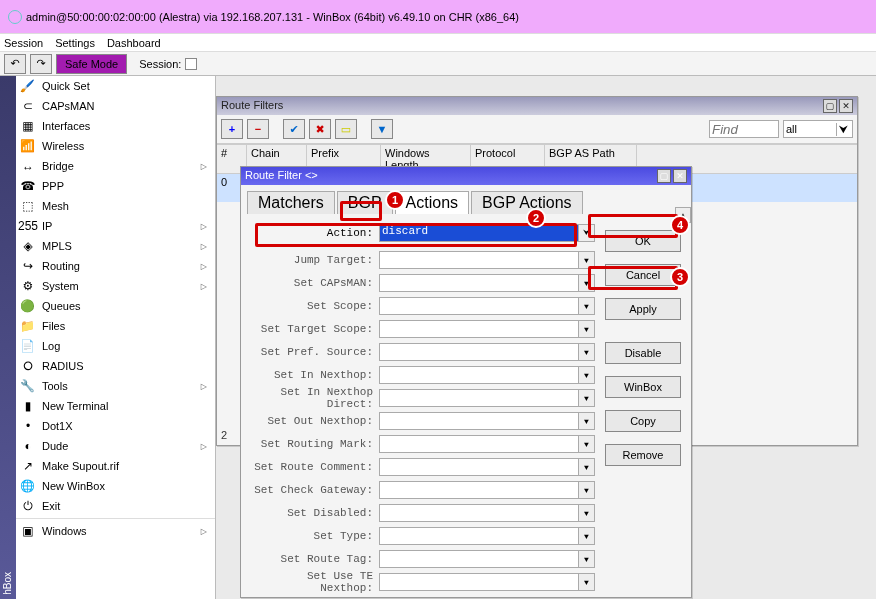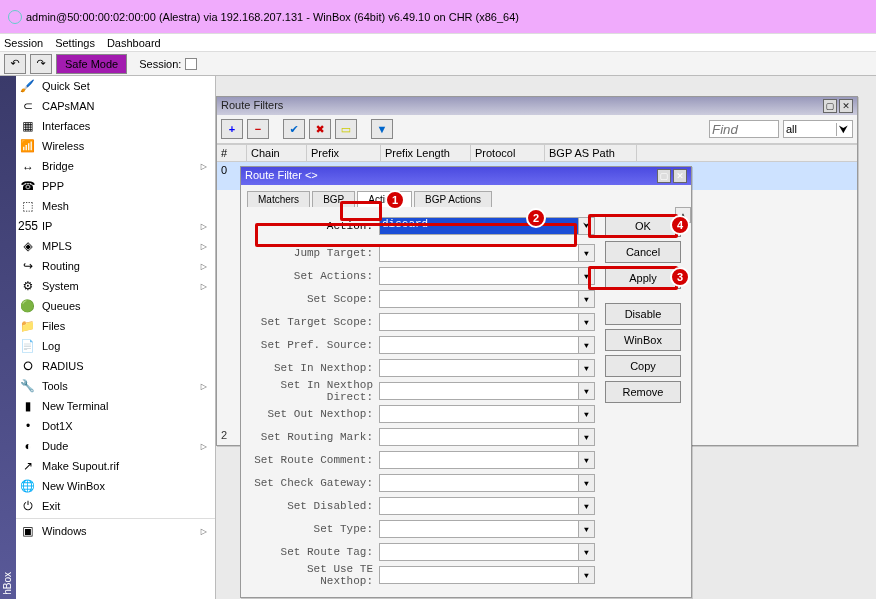--- a/index.html
+++ b/index.html
@@ -30,32 +30,32 @@
 .wtoolbar { display: flex; align-items: center; padding: 4px; gap: 4px; background: #f4f4f4; border-bottom: 1px solid #ccc; }
 .wtoolbar .spacer { flex: 1; }
 .find-box { width: 70px; height: 18px; border: 1px solid #aaa; font-style: italic; color: #999; padding: 0 2px; }
 .combo { height: 18px; border: 1px solid #aaa; display: flex; align-items: center; padding: 0 2px; min-width: 70px; background: #fff; }
 .combo .dd { margin-left: auto; width: 14px; border-left: 1px solid #aaa; text-align: center; }
 .grid-head { display: flex; background: #eee; border-top: 1px solid #ccc; border-bottom: 1px solid #ccc; }
 .grid-head div { border-right: 1px solid #ccc; padding: 2px 4px; font-size: 11px; }
 .grid-row { display: flex; background: #cde2ff; }
 .grid-row div { padding: 2px 4px; border-right: 1px solid transparent; }
 .tabs { display: flex; padding: 6px 6px 0 6px; }
-.tab { border: 1px solid #aaa; border-bottom: none; padding: 2px 10px; background: #e8e8e8; margin-right: 2px; cursor: pointer; font-size: 10px; }
+.tab { border: 1px solid #aaa; border-bottom: none; padding: 2px 10px; background: #e8e8e8; margin-right: 2px; cursor: pointer; font-size: 16px; }
 .tab.active { background: #fff; }
 .form-area { padding: 8px 10px; display: flex; }
 .form-col { flex: 1; }
 .form-row { display: flex; align-items: center; height: 22px; margin-bottom: 1px; font-family: Liberation Mono, monospace; }
 .form-label { width: 128px; text-align: right; padding-right: 6px; color: #555; }
 .form-label.req { color: #000; }
 .form-input { flex: 1; height: 18px; border: 1px solid #aaa; background: #fff; padding: 0 2px; }
 .form-input.blue { background: #1a4dd6; color: #fff; }
 .dd-btn { width: 16px; height: 18px; border: 1px solid #aaa; border-left: none; display: flex; align-items: center; justify-content: center; font-size: 8px; cursor: pointer; background: #eee; }
 .btn-col { width: 86px; display: flex; flex-direction: column; gap: 4px; padding-left: 10px; }
-.btn { height: 22px; border: 1px solid #888; background: #e8e8e8; display: flex; align-items: center; justify-content: center; cursor: pointer; }
+.btn { height: 22px; border: 1px solid #888; background: #e8e8e8; display: flex; align-items: center; justify-content: center; cursor: pointer; margin-top: 8px; }
 .red-box { position: absolute; border: 3px solid #d40000; pointer-events: none; border-radius: 2px; }
 .badge { position: absolute; width: 20px; height: 20px; border-radius: 50%; background: #d40000; color: #fff; display: flex; align-items: center; justify-content: center; font-size: 11px; font-weight: bold; border: 2px solid #fff; z-index: 50; }
 .scroll-arrow { position:absolute; right:0; width:16px; height:16px; border:1px solid #aaa; background:#eee; display:flex; align-items:center; justify-content:center; font-size:8px; }
 </style>
 </head>
 <body>
 
 <div class="titlebar">
   <span class="icon"></span>
   <span>admin@50:00:00:02:00:00 (Alestra) via 192.168.207.131 - WinBox (64bit) v6.49.10 on CHR (x86_64)</span>
@@ -206,21 +206,21 @@
         <input class="find-box" placeholder="Find" style="">
         <div class="combo">
             <span>all</span>
             <span class="dd">⮟</span>
           </div>
       </div>
       <div class="grid-head" id="gridhead">
           <div style="width: 30px;">#</div>
           <div style="width: 60px;">Chain</div>
           <div style="width: 74px;">Prefix</div>
-          <div style="width: 90px;">Prefix Length</div>
+          <div style="width: 90px;">Windows Length</div>
           <div style="width: 74px;">Protocol</div>
           <div style="width: 92px;">BGP AS Path</div>
         </div>
       <div class="grid-row" id="gridrow">
           <div style="width: 30px;">0</div>
           <div style="width: 60px;">BGP - OUT</div>
           <div style="width: 74px;">0.0.0.0/0</div>
           <div style="width: 90px;"></div>
           <div style="width: 74px;"></div>
           <div style="width: 92px;"></div>
@@ -250,21 +250,21 @@
               <div class="form-input blue">discard</div>
               <div class="dd-btn">⮟</div>
             </div>
             <div style="height: 4px;"></div>
             <div class="form-row">
               <div class="form-label">Jump Target:</div>
               <div class="form-input"></div>
               <div class="dd-btn">▼</div>
             </div>
             <div class="form-row">
-              <div class="form-label">Set Actions:</div>
+              <div class="form-label">Set CAPsMAN:</div>
               <div class="form-input"></div>
               <div class="dd-btn">▼</div>
             </div>
             <div class="form-row">
               <div class="form-label">Set Scope:</div>
               <div class="form-input"></div>
               <div class="dd-btn">▼</div>
             </div>
             <div class="form-row">
               <div class="form-label">Set Target Scope:</div>

